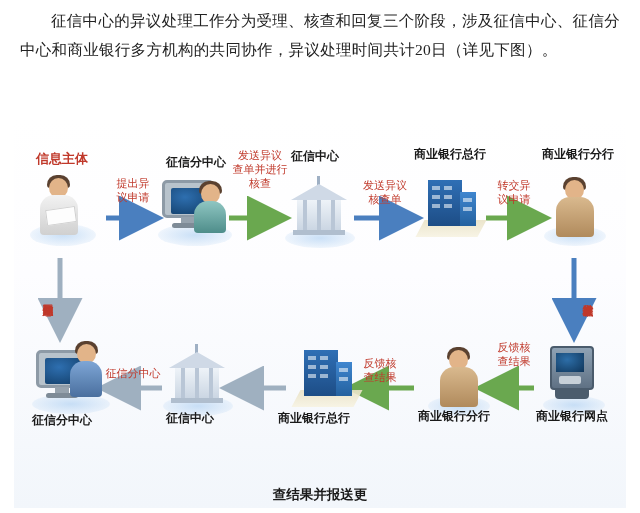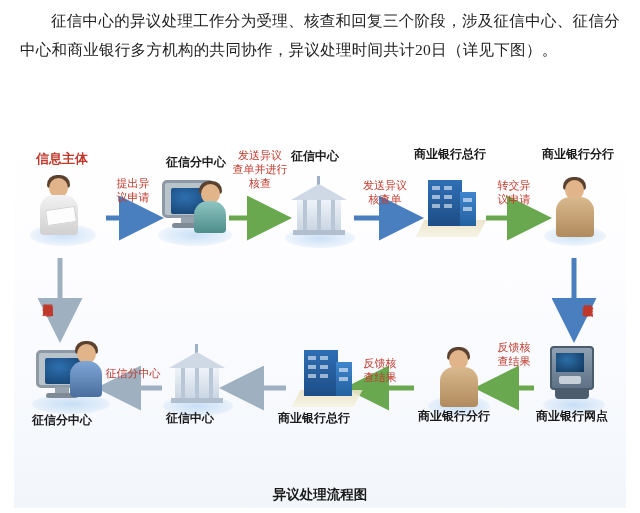--- a/index.html
+++ b/index.html
@@ -424,13 +424,13 @@
   <div class="arrow-text vertical" style="left:566px; top:118px; height:120px;">发送异议核查单并进行核查</div>
   <div class="arrow-text" style="left:478px; top:222px; width:44px;">反馈核
 查结果</div>
   <div class="arrow-text" style="left:344px; top:238px; width:44px;">反馈核
 查结果</div>
   <div class="arrow-text" style="left:88px; top:248px; width:62px;">征信分中心</div>
   <div class="arrow-text vertical" style="left:26px; top:118px; height:120px;">通知信息主体领取回复函</div>
 
 </div>
 
-<div id="caption">异议处理流程图</div>
+<div id="caption">查结果并报送更</div>
 
 </body></html>

